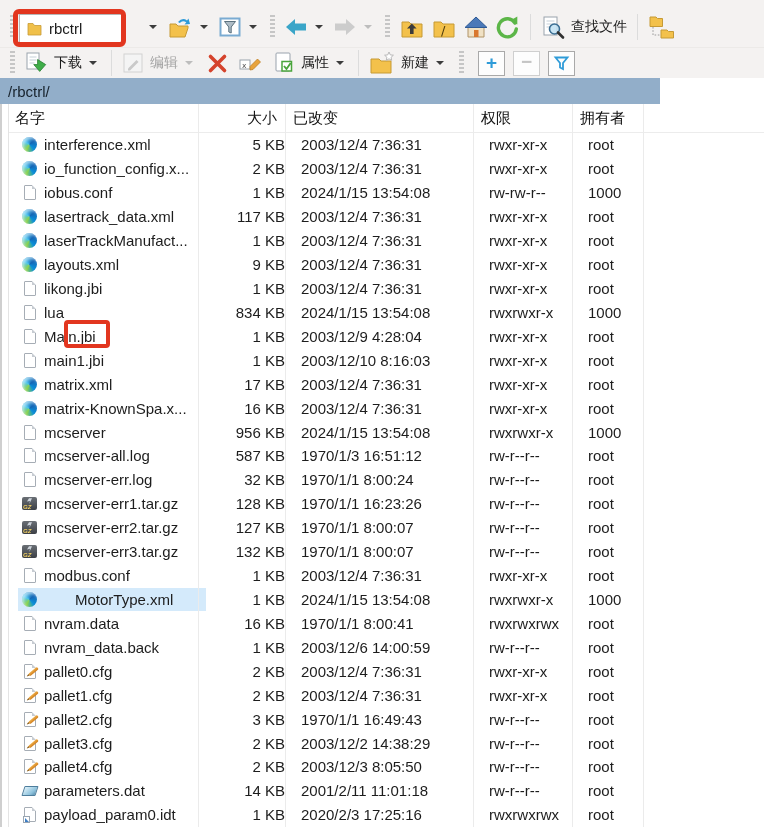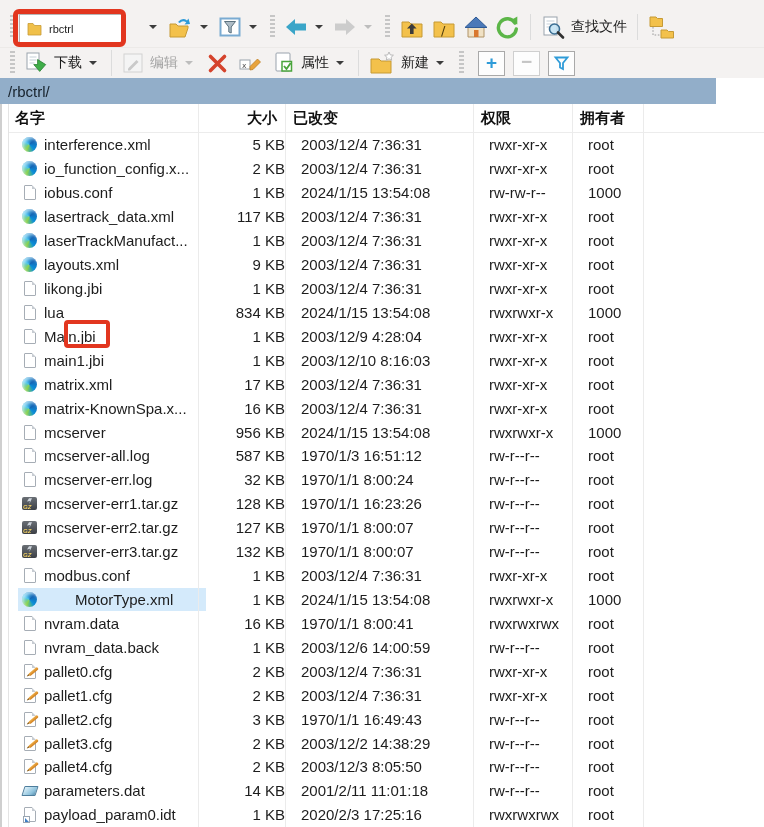--- a/index.html
+++ b/index.html
@@ -16,43 +16,43 @@
           background-image:repeating-linear-gradient(to bottom,#c6c6c6 0 2px,transparent 2px 4px); }
   .vsep { width:1px; height:26px; background:#dcdcdc; margin:0 7px; }
   .tbtn { display:flex; align-items:center; justify-content:center; padding:2px 3px; }
   .dd { width:0; height:0; border:4px solid transparent; border-top-color:#3c3c3c; margin:4px 7px 0 4px; }
   .dd.dis { border-top-color:#bdbdbd; }
   .tb-label { font-size:14px; color:#1a1a1a; margin-left:5px; white-space:nowrap; }
   .tb-label.dis { color:#a3a3a3; }
 
   .combo { position:absolute; left:19px; top:14px; width:103px; height:29px; background:#fff;
            border:1px solid #b6b6b6; display:flex; align-items:center; padding-left:7px; gap:7px; }
-  .combo-text { font-size:11px; color:#1b1b1b; }
+  .combo-text { font-size:15px; color:#1b1b1b; }
 
   .sqbtn { width:27px; height:25px; border:1px solid #a9a9a9; background:#fdfdfd;
            display:flex; align-items:center; justify-content:center; margin-left:8px; }
   .sqbtn.dis { border-color:#cfcfcf; }
   .plus-glyph { color:#2e9bd8; font-size:19px; font-weight:bold; line-height:1; margin-top:-2px; }
   .minus-glyph { color:#c4c4c4; font-size:19px; font-weight:bold; line-height:1; margin-top:-3px; }
 
   
   .redbox { position:absolute; border:5px solid #e2361f; border-radius:6px; z-index:50; pointer-events:none; }
   #redbox-address { left:13px; top:9px; width:113px; height:38px; }
   #redbox-mainjbi { left:64px; top:320px; width:46px; height:28px; border-width:4px; border-radius:4px; }
 
   
-  .pathbar { position:absolute; left:0; top:78px; width:716px; height:26px; background:#92aec9;
+  .pathbar { position:absolute; left:0; top:78px; width:660px; height:26px; background:#92aec9;
              display:flex; align-items:center; padding-left:8px; }
   .pathbar span { font-size:15px; color:#17222c; }
 
   
   .grid-cols { display:grid; grid-template-columns:188px 87px 188px 99px 71px auto; }
   .hdr { position:absolute; left:0; top:104px; width:764px; height:29px; background:#fff;
          padding-left:10px; align-items:center; font-size:15px; color:#111;
-         border-bottom:1px solid #ececec;font-weight:bold; }
+         border-bottom:1px solid #ececec; }
   .hdr .c-name { padding-left:5px; position:relative; }
   .sort-caret { position:absolute; left:90px; top:-6px; width:7px; height:7px;
                 border-left:1px solid #777; border-top:1px solid #777; transform:rotate(45deg); }
   .c-size { text-align:right; padding-right:8px; }
   .c-chg,.c-rights,.c-owner { padding-left:8px; }
 
   .list { position:absolute; left:0; top:133px; width:764px; height:694px; overflow:hidden; background:#fff; }
   .row { height:23.93px; padding-left:18px; align-items:center; font-size:15px; color:#1d1d1d; cursor:default; }
   .cell { white-space:nowrap; overflow:hidden; }
   .cell-name { display:flex; align-items:center; gap:6px; padding-left:3px; height:100%; }

